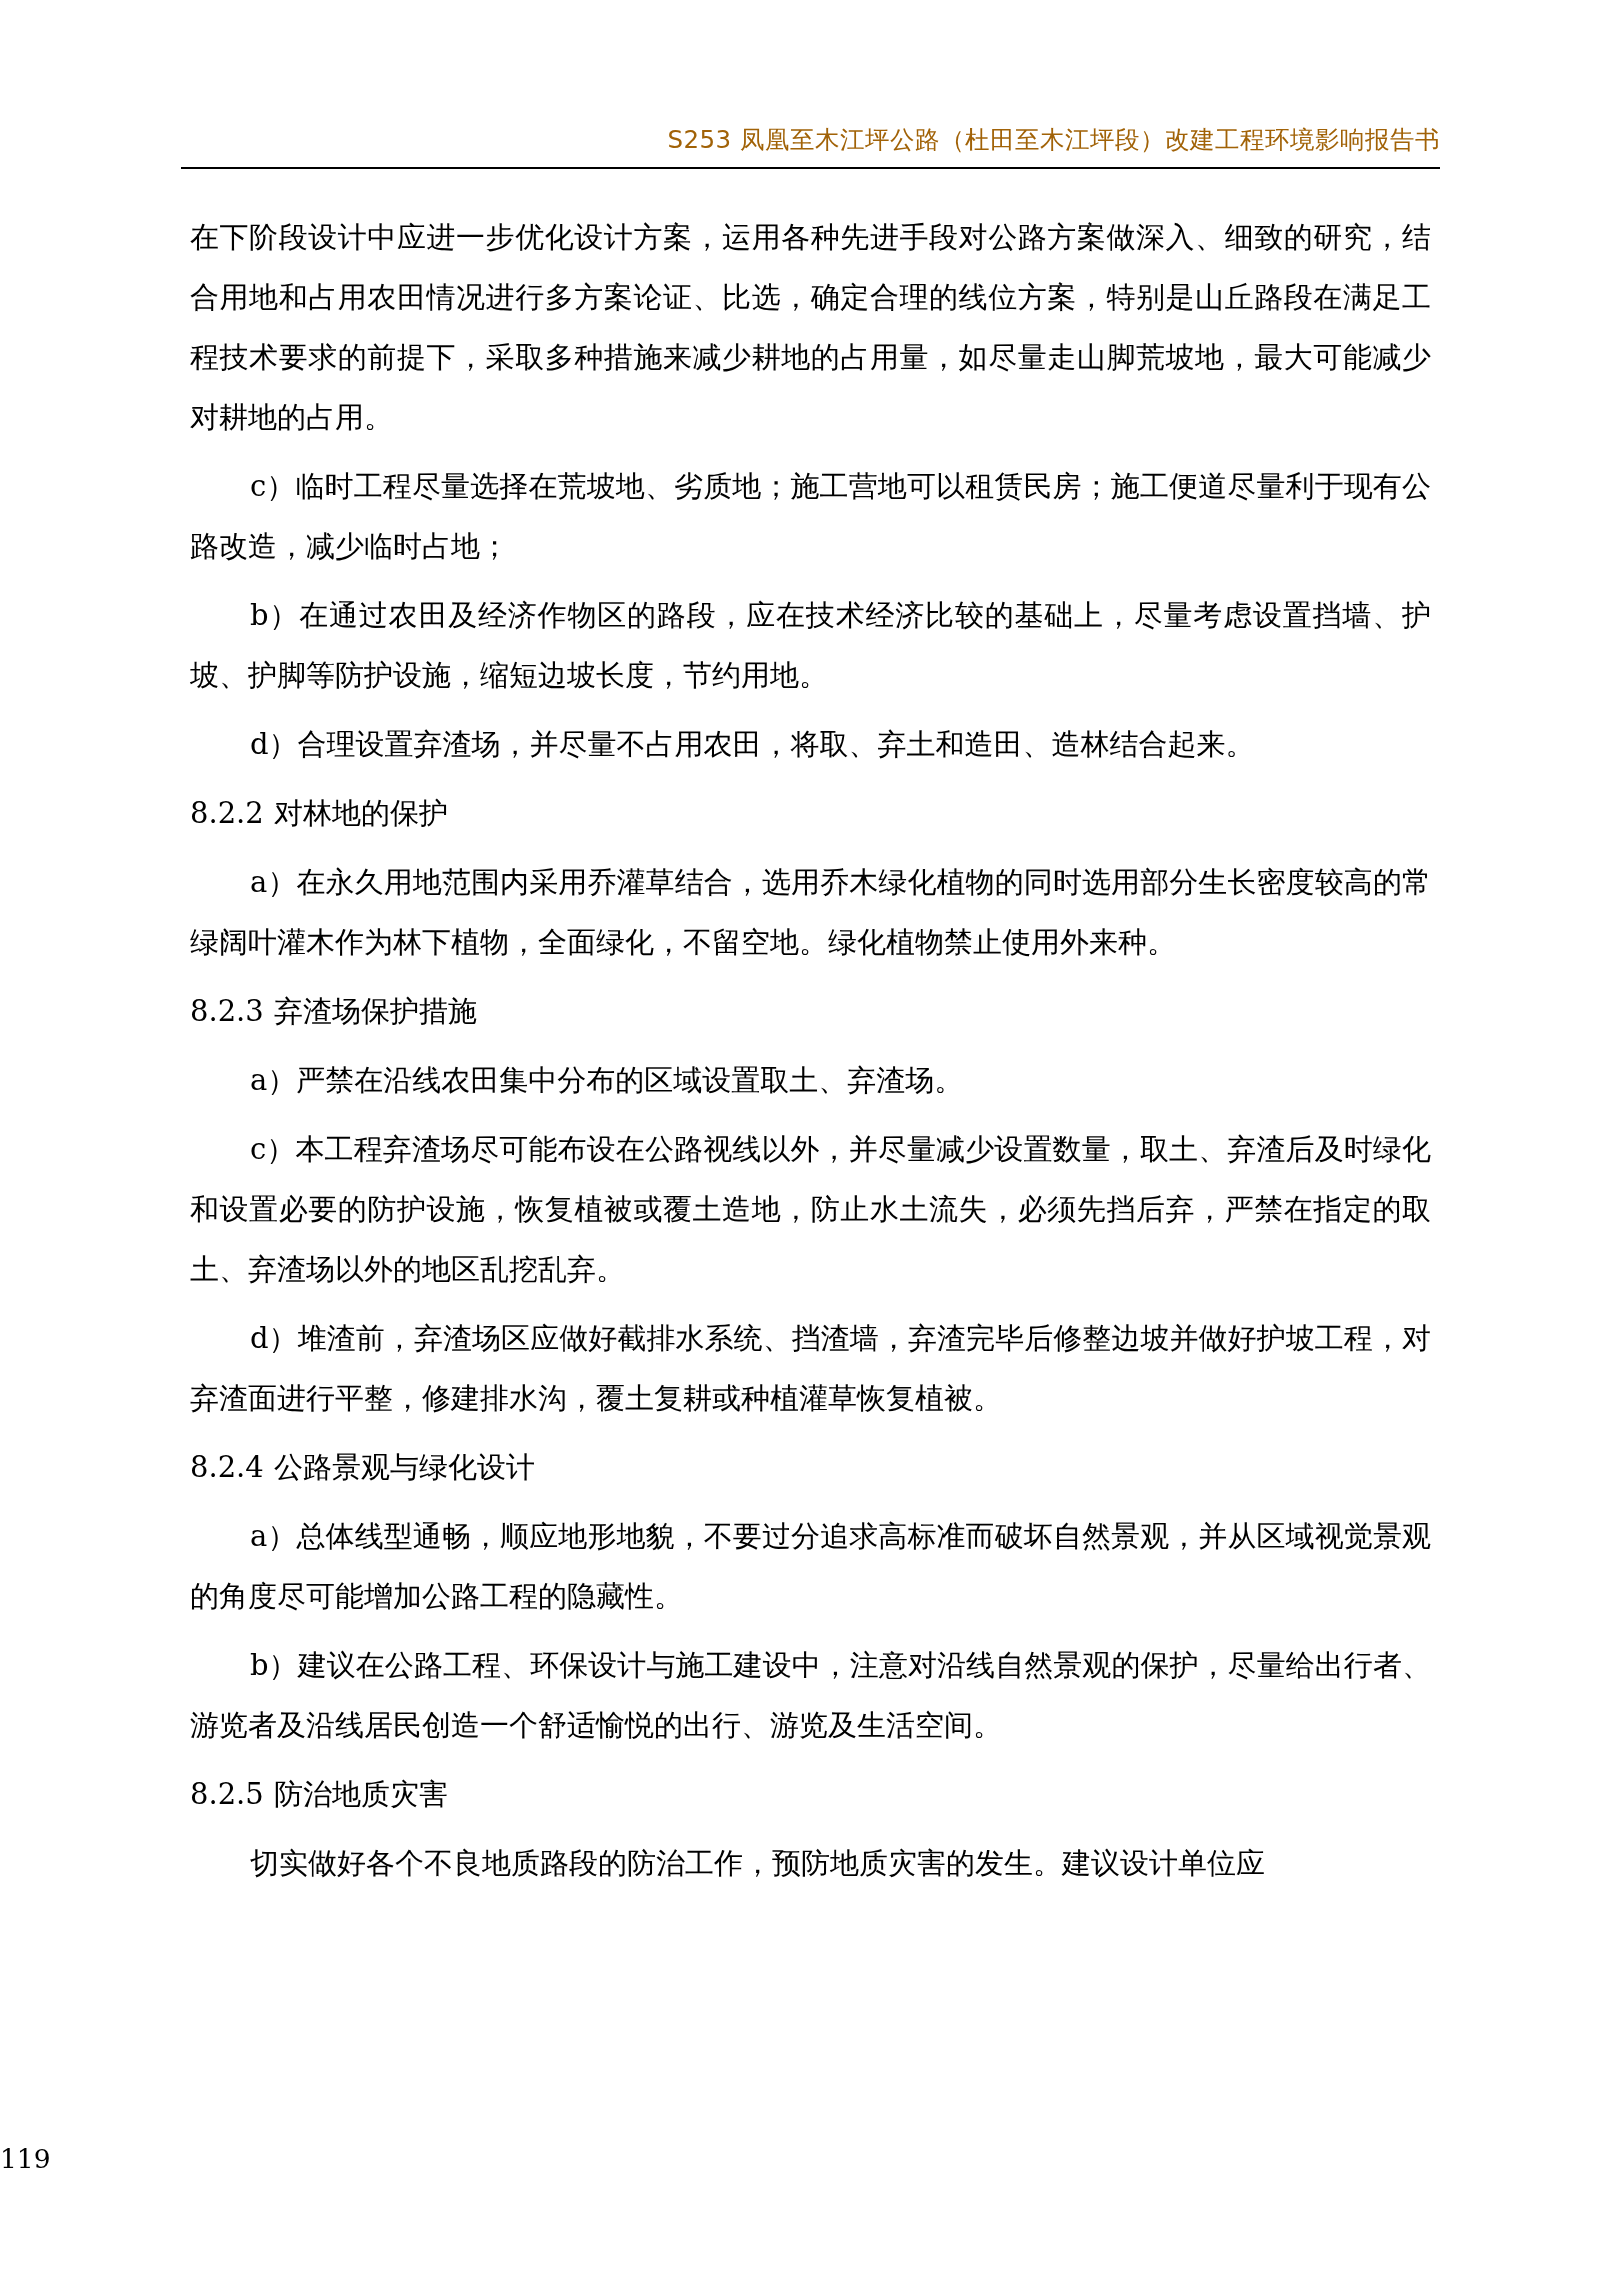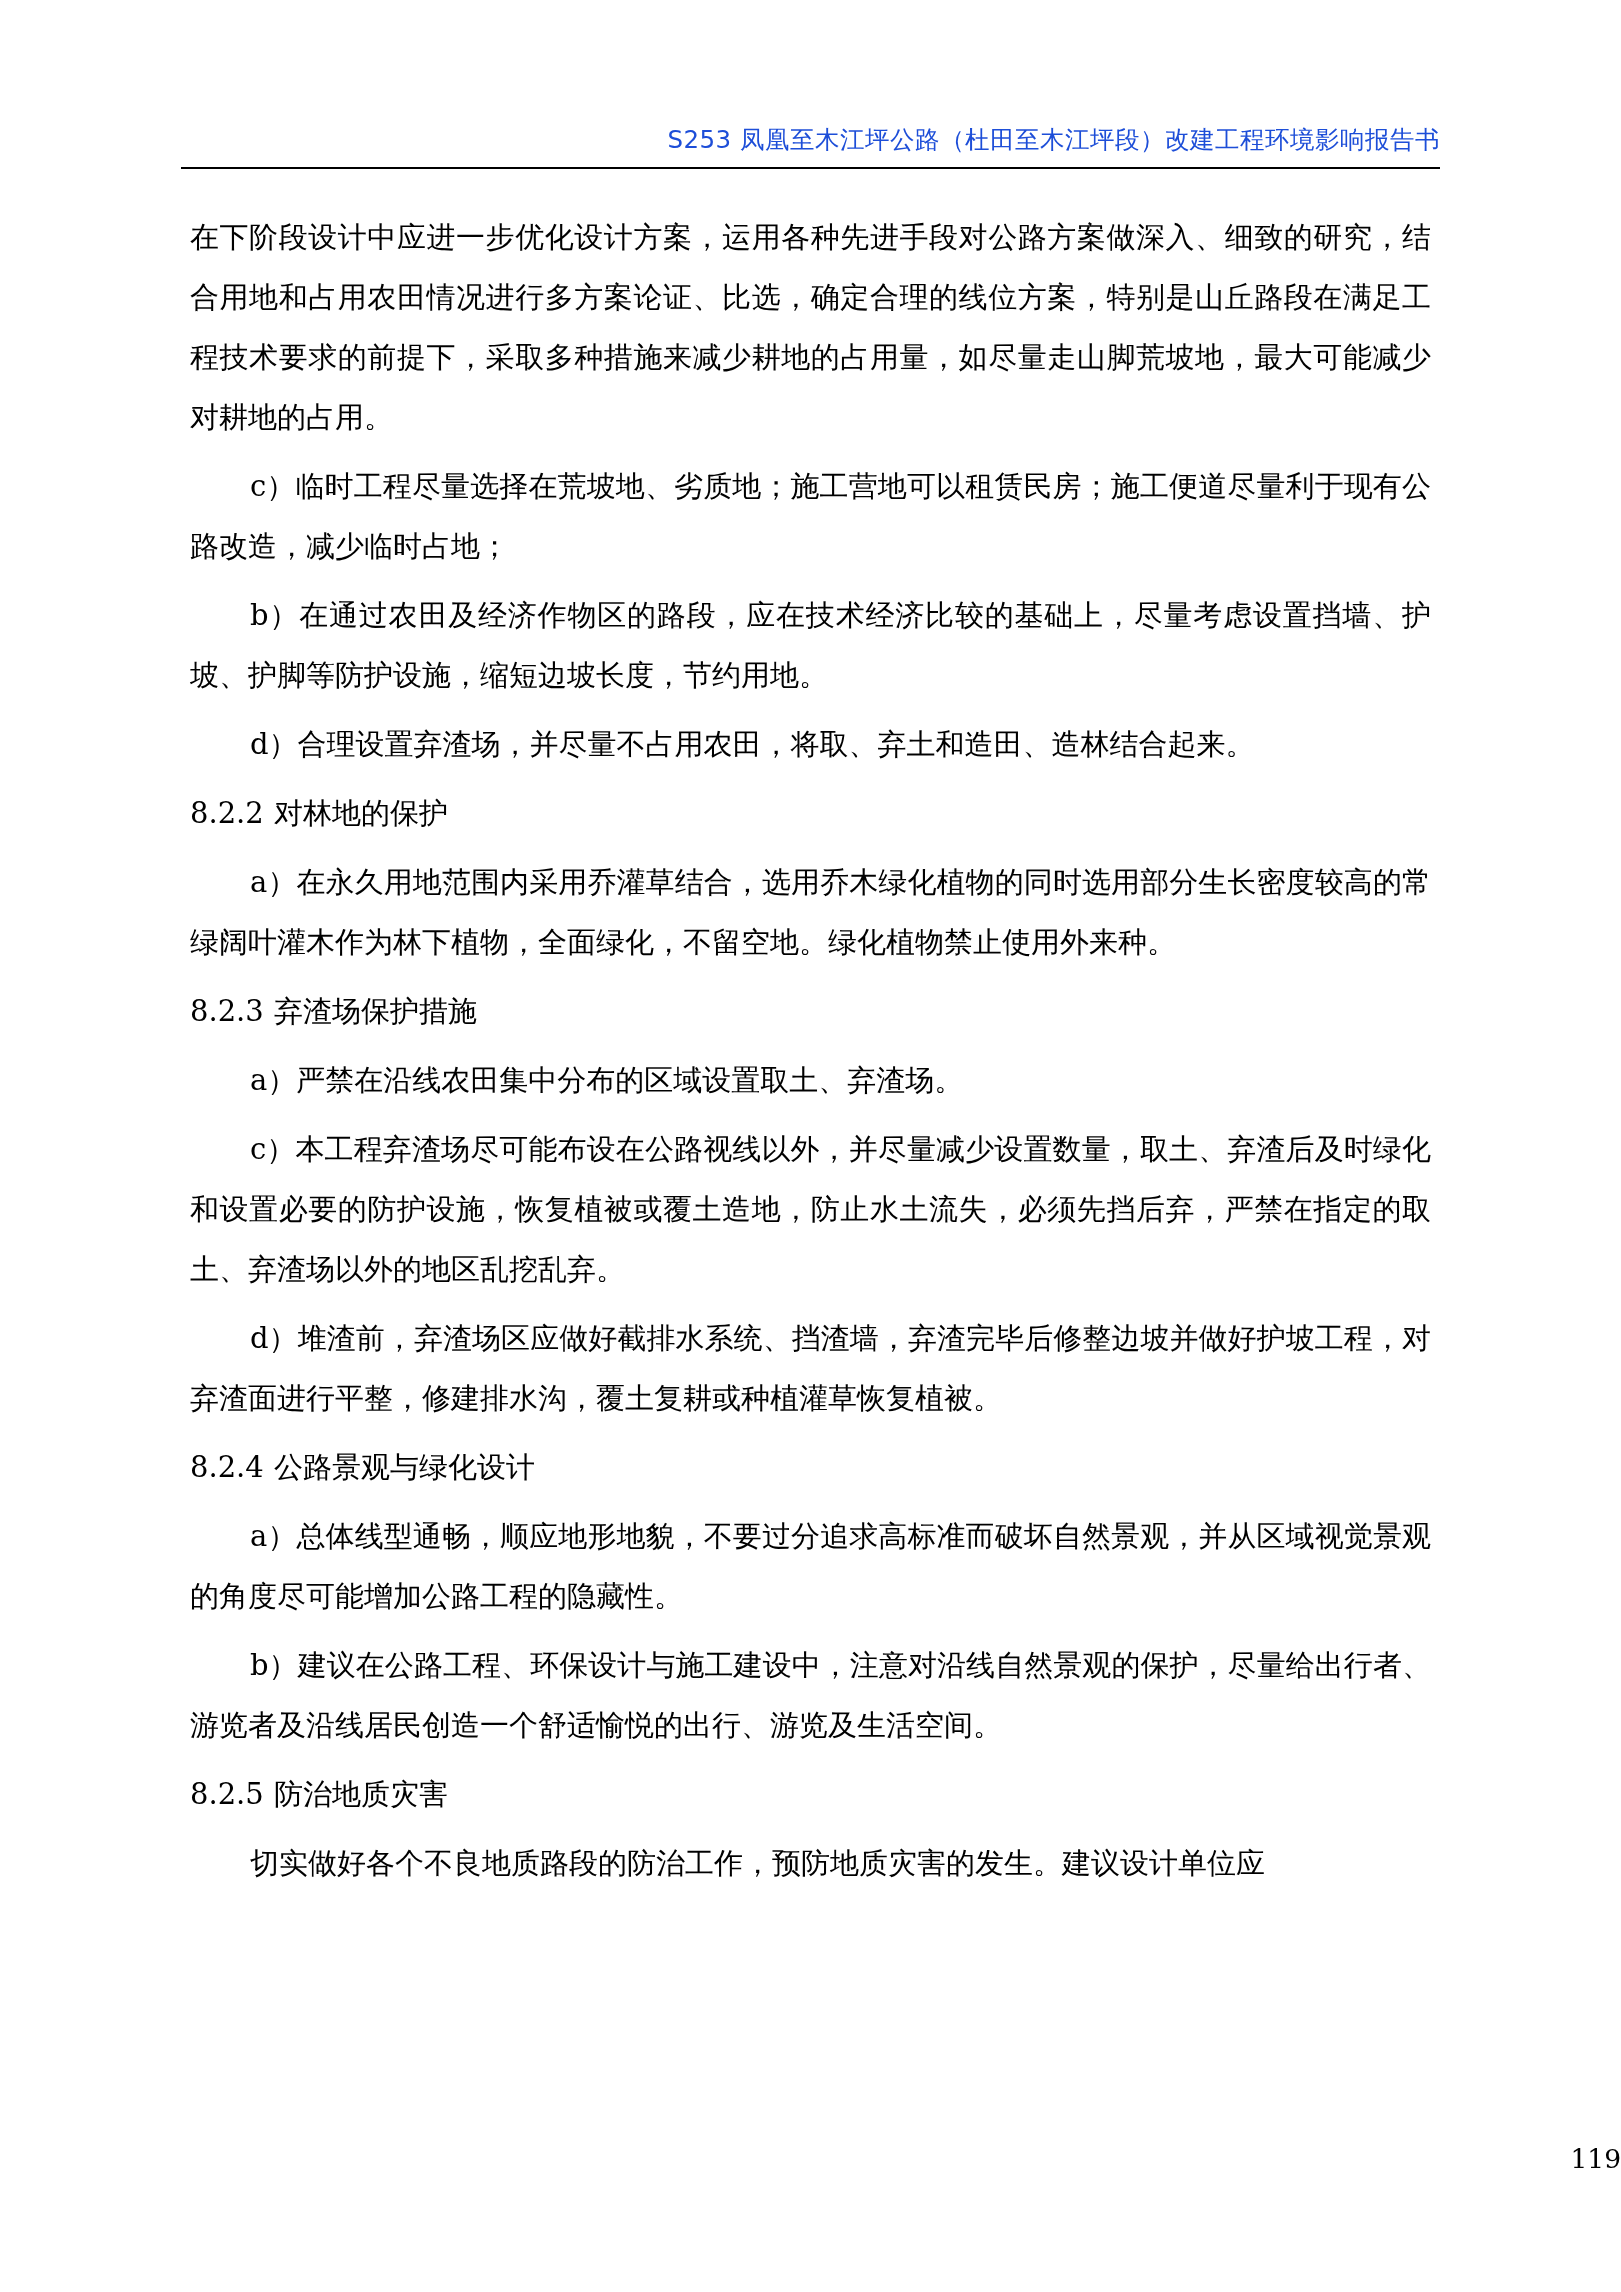--- a/index.html
+++ b/index.html
@@ -22,21 +22,21 @@
   }
   .header {
     position: absolute;
     top: 123px;
     left: 181px;
     right: 181px;
     text-align: right;
     font-size: 24.5px;
     font-family: "DejaVu Sans", "Liberation Sans", sans-serif;
     letter-spacing: 0.5px;
-    color: #1d4ed8;
+    color: #a16207;
   }
   .header-rule {
     position: absolute;
     top: 167px;
     left: 181px;
     right: 181px;
     border-bottom: 2px solid #000;
   }
   .content {
     position: absolute;
@@ -63,21 +63,21 @@
     min-width: 84px;
   }
   .flush {
     text-indent: 0;
   }
   .footer {
     position: absolute;
     top: 2143px;
     left: 0;
     width: 100%;
-    text-align: right;
+    text-align: left;
     font-size: 26.5px;
     font-family: "DejaVu Serif", "Liberation Serif", serif;
   }
 </style>
 </head>
 <body>
 
 <div class="page">
 
   <div class="header">S253 凤凰至木江坪公路（杜田至木江坪段）改建工程环境影响报告书</div>

